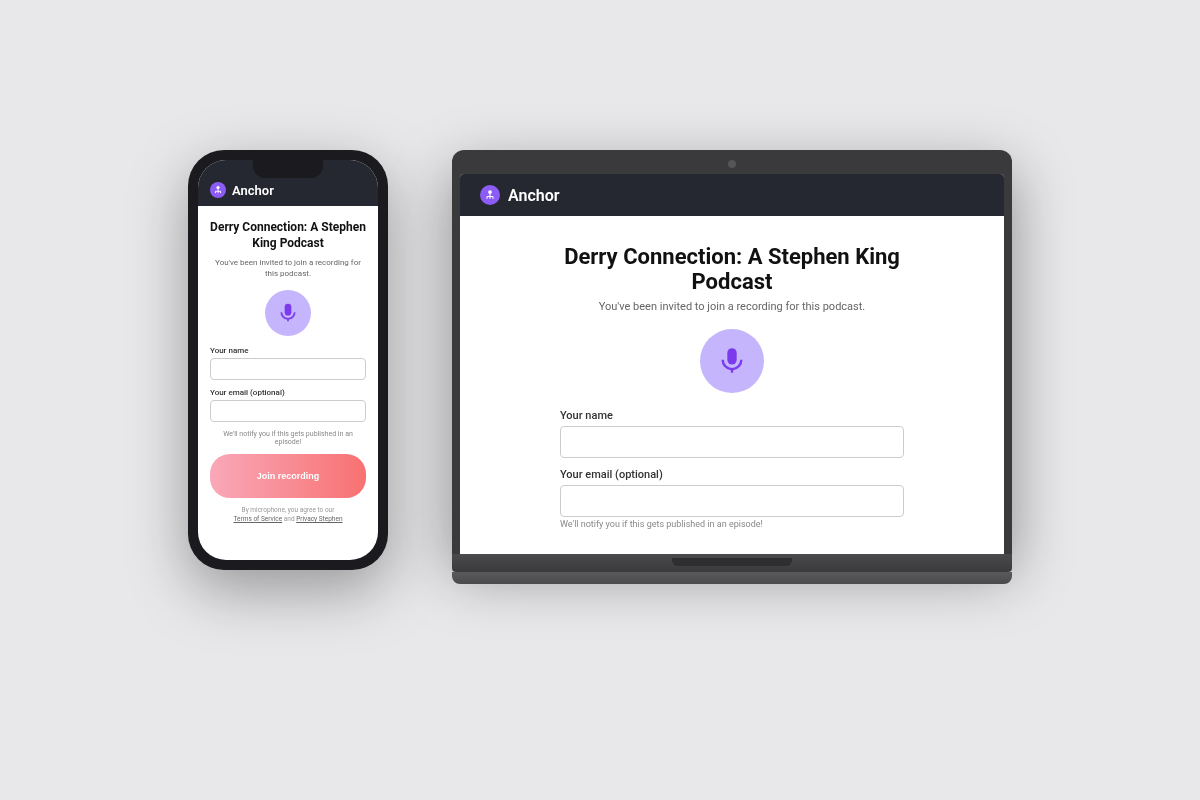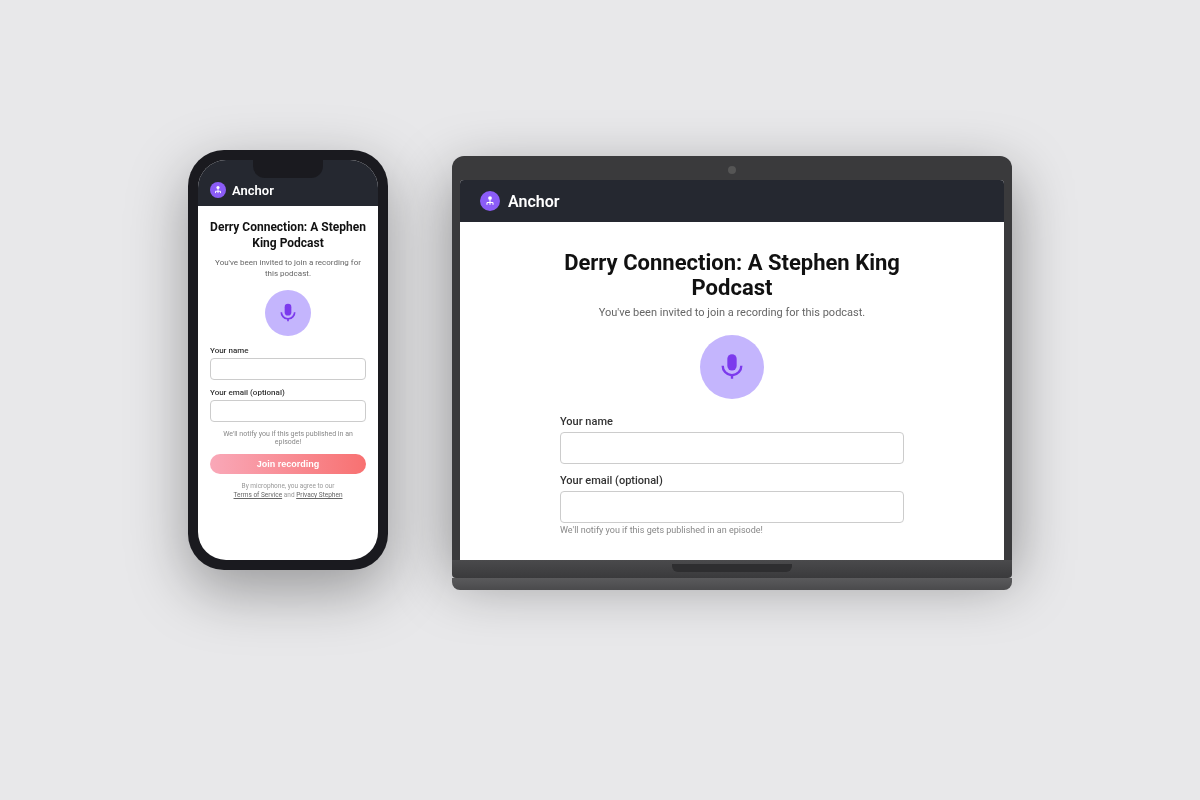--- a/index.html
+++ b/index.html
@@ -10,21 +10,20 @@
       background-color: #e8e8ea;
       display: flex;
       align-items: center;
       justify-content: center;
       font-family: -apple-system, BlinkMacSystemFont, 'Segoe UI', Roboto, sans-serif;
       overflow: hidden;
     }
 
     .scene {
       display: flex;
-      align-items: flex-end;
       justify-content: center;
       gap: 64px;
       padding-bottom: 60px;
     }
 
     
     .phone {
       width: 200px;
       height: 420px;
       background: #1a1a1f;
@@ -147,21 +146,21 @@
 
     .phone-note {
       font-size: 7px;
       color: #888;
       text-align: center;
       margin-bottom: 8px;
     }
 
     .phone-btn {
       width: 100%;
-      height: 20px;
+      height: 44px;
       background: linear-gradient(to right, #f9a8b8, #f87171);
       border: none;
       border-radius: 20px;
       color: white;
       font-size: 9px;
       font-weight: 600;
       cursor: pointer;
       margin-bottom: 8px;
     }
 

